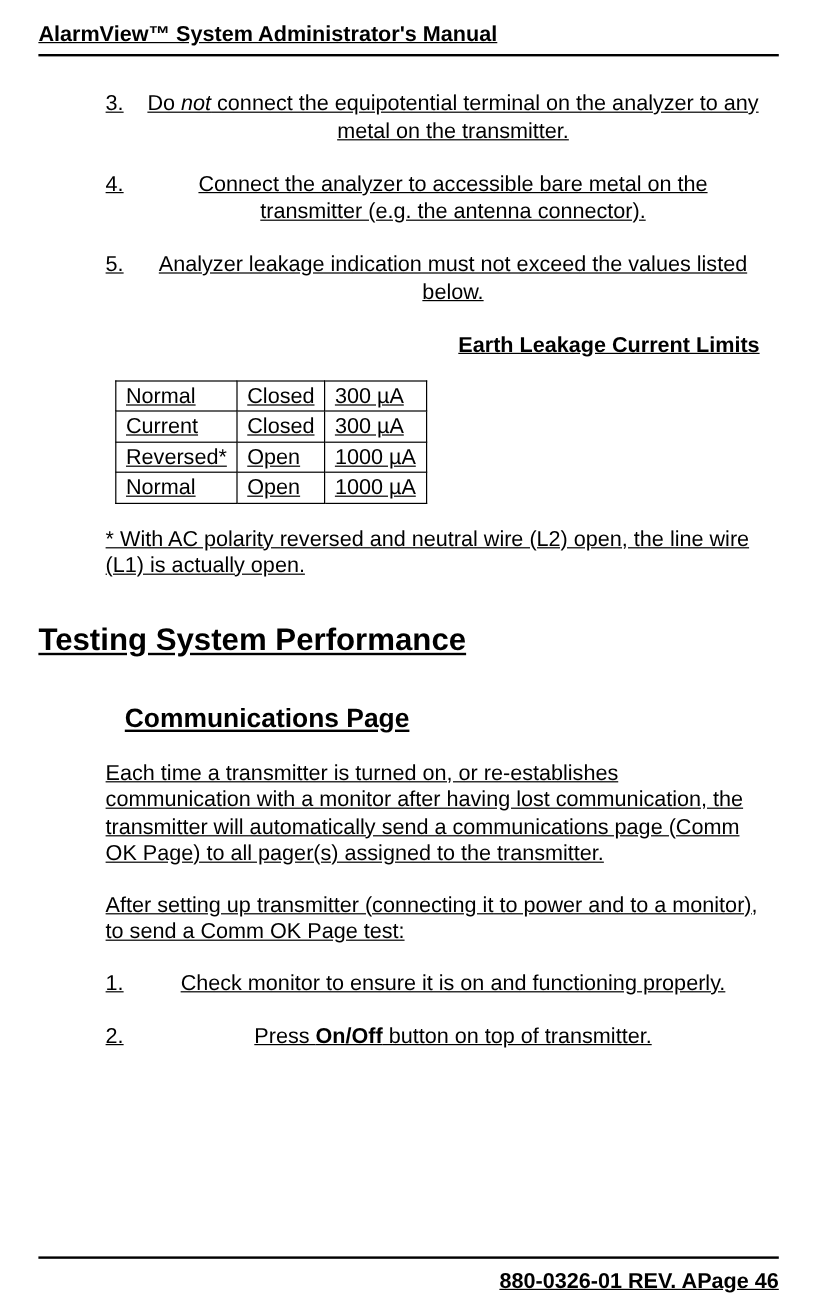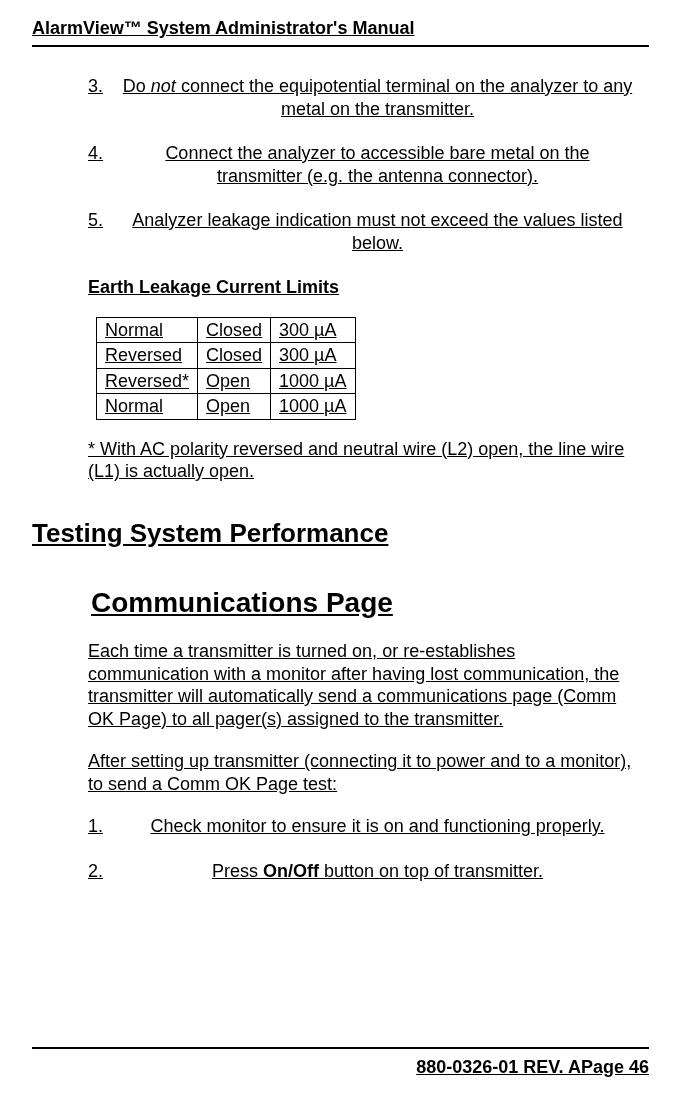--- a/index.html
+++ b/index.html
@@ -46,21 +46,21 @@
     flex-shrink: 0;
   }
   .li .txt {
     flex: 1;
     text-align: center;
   }
   .italic { font-style: italic; }
   .bold { font-weight: bold; }
   .table-title {
     font-weight: bold;
-    text-align: left;
+    text-align: right;
     margin: 0 0 18px 0;
   }
   table {
     border-collapse: collapse;
     margin-left: 8px;
     margin-bottom: 18px;
   }
   td {
     border: 1px solid #000;
     padding: 1px 8px;
@@ -72,23 +72,23 @@
   .col3 { width: 158px; }
   .note {
     margin: 0 0 34px 0;
   }
   h1.section {
     font-size: 26px;
     font-weight: bold;
     margin: 0 0 36px -56px;
   }
   h2.sub {
-    font-size: 28px;
+    font-size: 22px;
     font-weight: bold;
-    margin: 0 0 20px 3px;
+    margin: 0 0 20px 16px;
   }
   .para {
     margin: 0 0 20px 0;
   }
   .footer {
     border-top: 2px solid #000;
     padding-top: 8px;
     display: flex;
     justify-content: flex-end;
     font-weight: bold;
@@ -124,21 +124,21 @@
     <div class="table-title">Earth Leakage Current Limits</div>
 
     <table>
       <tbody>
       <tr>
         <td>Normal</td>
         <td>Closed</td>
         <td>300 µA</td>
       </tr>
       <tr>
-        <td>Reversed</td>
+        <td>Current</td>
         <td>Closed</td>
         <td>300 µA</td>
       </tr>
       <tr>
         <td>Reversed*</td>
         <td>Open</td>
         <td>1000 µA</td>
       </tr>
       <tr>
         <td>Normal</td>

